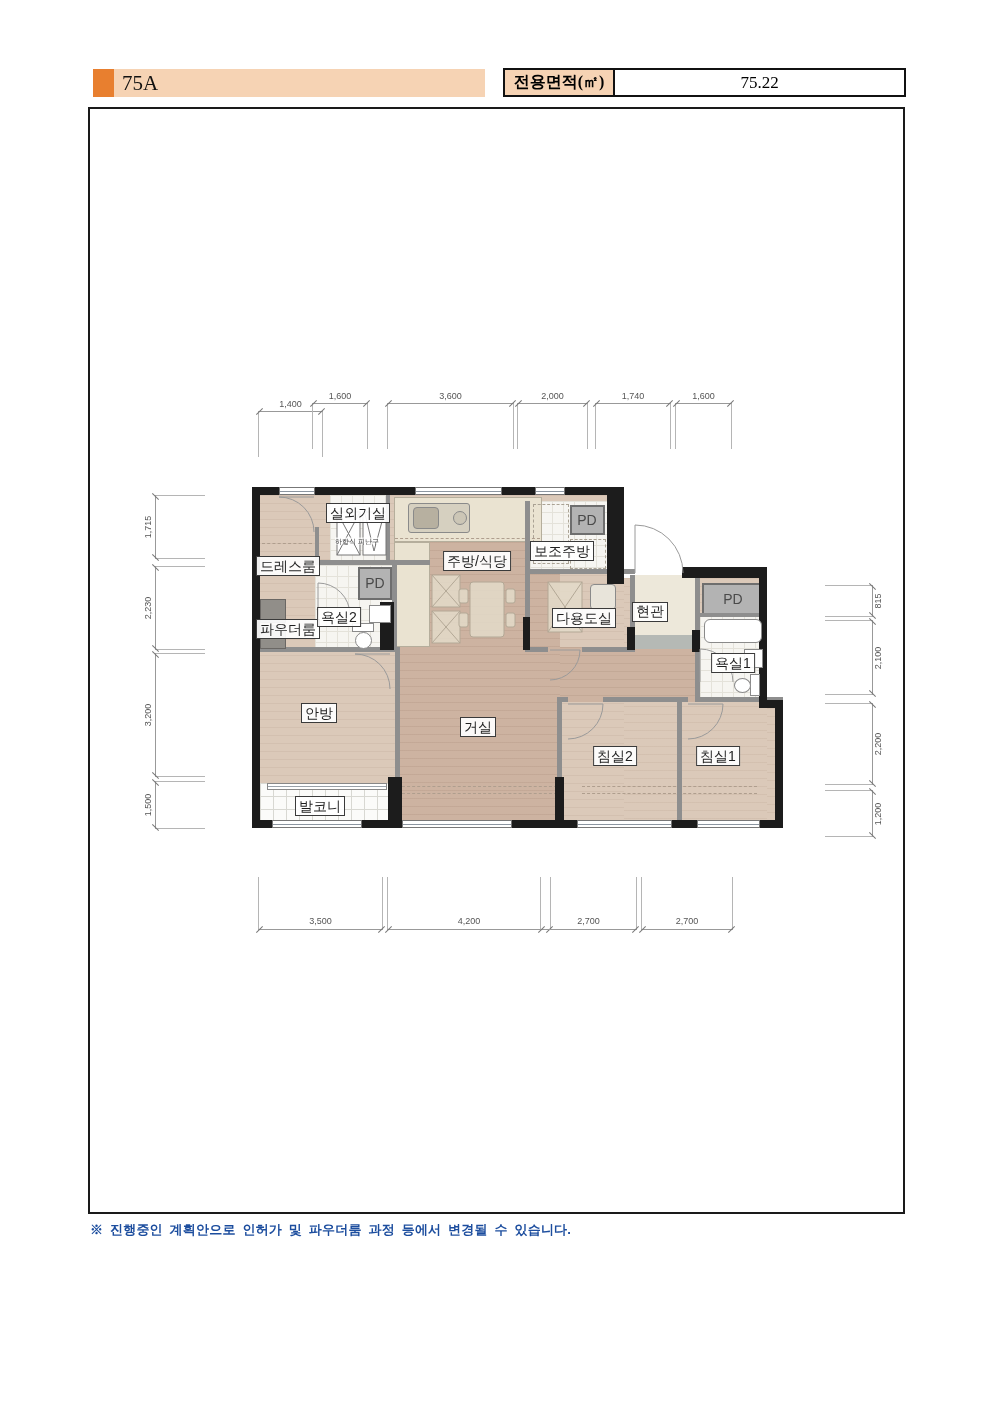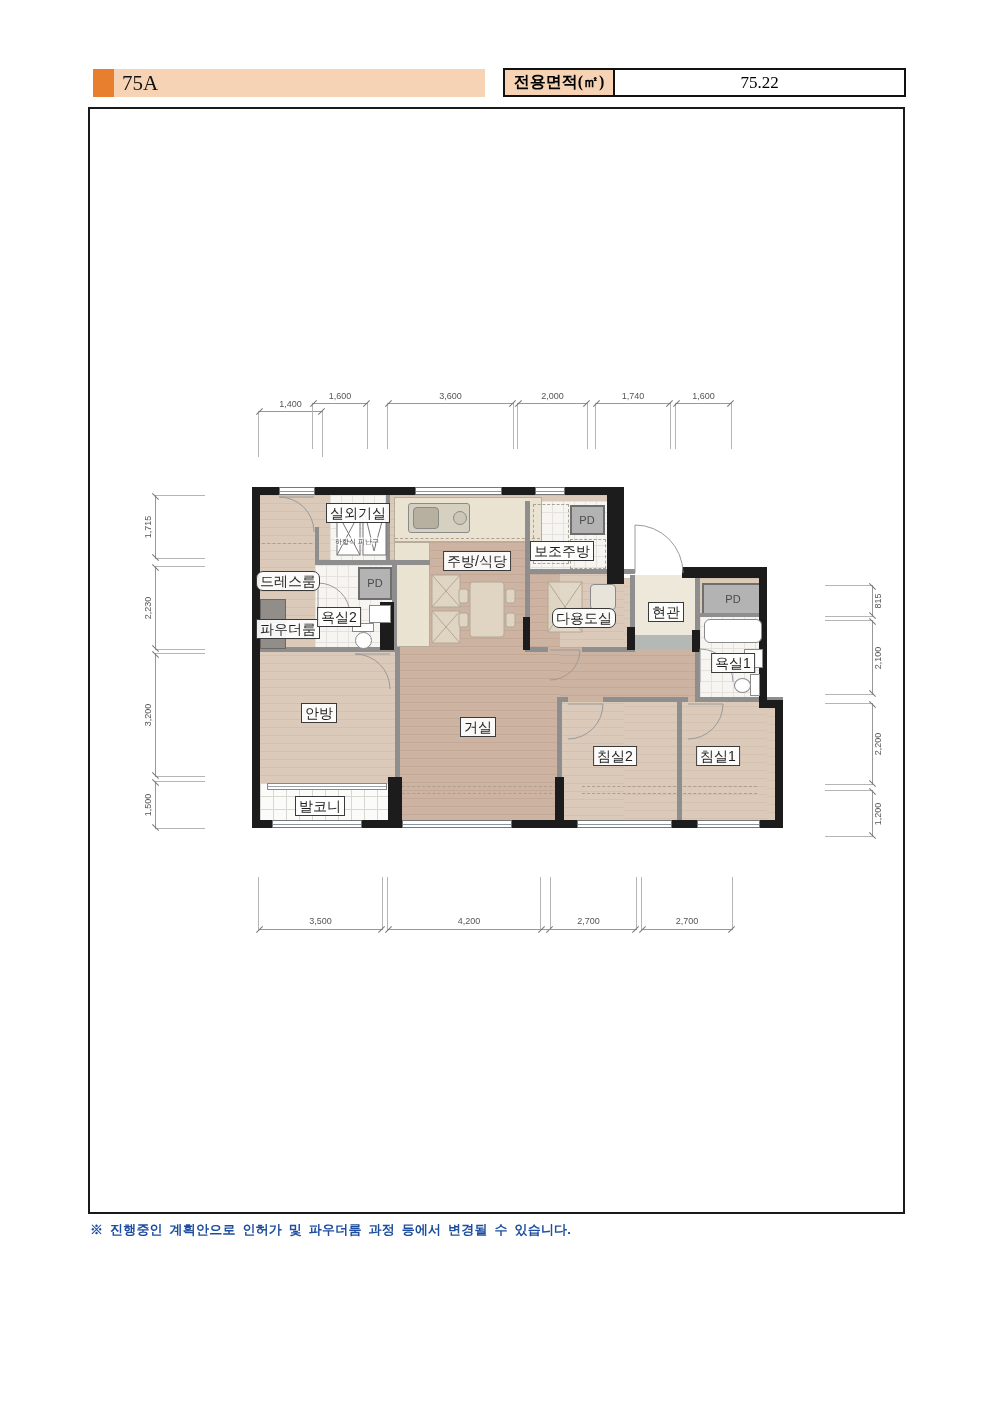--- a/index.html
+++ b/index.html
@@ -29,21 +29,21 @@
   .win-h { border:1px solid #777; background:linear-gradient(to bottom,#fff 0 3px,#8b95a0 3px 4px,#fff 4px 8px); }
   .win-hs { border:1px solid #888; background:linear-gradient(to bottom,#fff 0 2px,#9aa2aa 2px 3px,#fff 3px 7px); }
   .darkcab { background:#918e89; border:1px solid #6a6764; }
   .fx { border:1px solid #8a8a8a; background:#fff; }
   .dash { border-top:1px dashed #af9e8e; }
   .dashbox { border:1px dashed #aaa294; }
 
   
   .rlabel { position:absolute; transform:translate(-50%,-50%); font-size:14px; line-height:1; padding:2px 3px; border:1px solid #3a3a3a; background:rgba(255,255,255,0.92); color:#1e1e1e; white-space:nowrap; z-index:30; }
   .plain { position:absolute; transform:translate(-50%,-50%); font-size:7px; line-height:1; color:#333; background:rgba(255,255,255,0.75); white-space:nowrap; z-index:30; }
-  .pdl { position:absolute; transform:translate(-50%,-50%); font-size:11px; color:#4a4a4a; z-index:30; }
+  .pdl { position:absolute; transform:translate(-50%,-50%); font-size:14px; color:#4a4a4a; z-index:30; }
 
   
   .dim-h, .dim-hb, .dim-vl, .dim-vr { position:absolute; }
   .dim-h { border-top:1px solid #999; border-left:1px solid #b5b5b5; border-right:1px solid #b5b5b5; }
   .dim-h::before, .dim-h::after { content:""; position:absolute; width:9px; height:1px; background:#777; top:-1px; }
   .dim-h::before { left:-4px; transform:rotate(-45deg); }
   .dim-h::after  { right:-4px; transform:rotate(-45deg); }
   .dim-h > span { position:absolute; top:-13px; left:50%; transform:translateX(-50%); font-size:9px; color:#555; white-space:nowrap; }
   .dim-hb { border-bottom:1px solid #999; border-left:1px solid #b5b5b5; border-right:1px solid #b5b5b5; }
   .dim-hb::before, .dim-hb::after { content:""; position:absolute; width:9px; height:1px; background:#777; bottom:-1px; }
@@ -256,27 +256,27 @@
       <rect x="218" y="95" width="34" height="55" rx="3"></rect>
       <rect x="207" y="102" width="9" height="14" rx="2"></rect>
       <rect x="207" y="126" width="9" height="14" rx="2"></rect>
       <rect x="254" y="102" width="9" height="14" rx="2"></rect>
       <rect x="254" y="126" width="9" height="14" rx="2"></rect>
     </g>
   </svg>
 
   <span class="rlabel" style="left:106px; top:26px;">실외기실</span>
   <span class="plain" style="left:105px; top:54px;">하향식 피난구</span>
-  <span class="rlabel" style="left:36px; top:94px;border-radius:7px;">드레스룸</span>
+  <span class="rlabel" style="left:36px; top:79px;">드레스룸</span>
   <span class="rlabel" style="left:36px; top:142px;">파우더룸</span>
   <span class="rlabel" style="left:87px; top:130px;">욕실2</span>
   <span class="rlabel" style="left:225px; top:74px;">주방/식당</span>
   <span class="rlabel" style="left:310px; top:64px;">보조주방</span>
-  <span class="rlabel" style="left:332px; top:131px;border-radius:7px;">다용도실</span>
-  <span class="rlabel" style="left:414px; top:125px;">현관</span>
+  <span class="rlabel" style="left:332px; top:131px;">다용도실</span>
+  <span class="rlabel" style="left:398px; top:125px;font-family:Liberation Mono, monospace;">현관</span>
   <span class="rlabel" style="left:481px; top:176px;">욕실1</span>
   <span class="rlabel" style="left:67px; top:226px;text-align:right;">안방</span>
   <span class="rlabel" style="left:226px; top:240px;">거실</span>
   <span class="rlabel" style="left:363px; top:269px;">침실2</span>
   <span class="rlabel" style="left:466px; top:269px;">침실1</span>
   <span class="rlabel" style="left:68px; top:319px;">발코니</span>
   <span class="pdl" style="left:123px; top:96px;">PD</span>
   <span class="pdl" style="left:335px; top:33px;">PD</span>
   <span class="pdl" style="left:481px; top:112px;">PD</span>
 </div>

